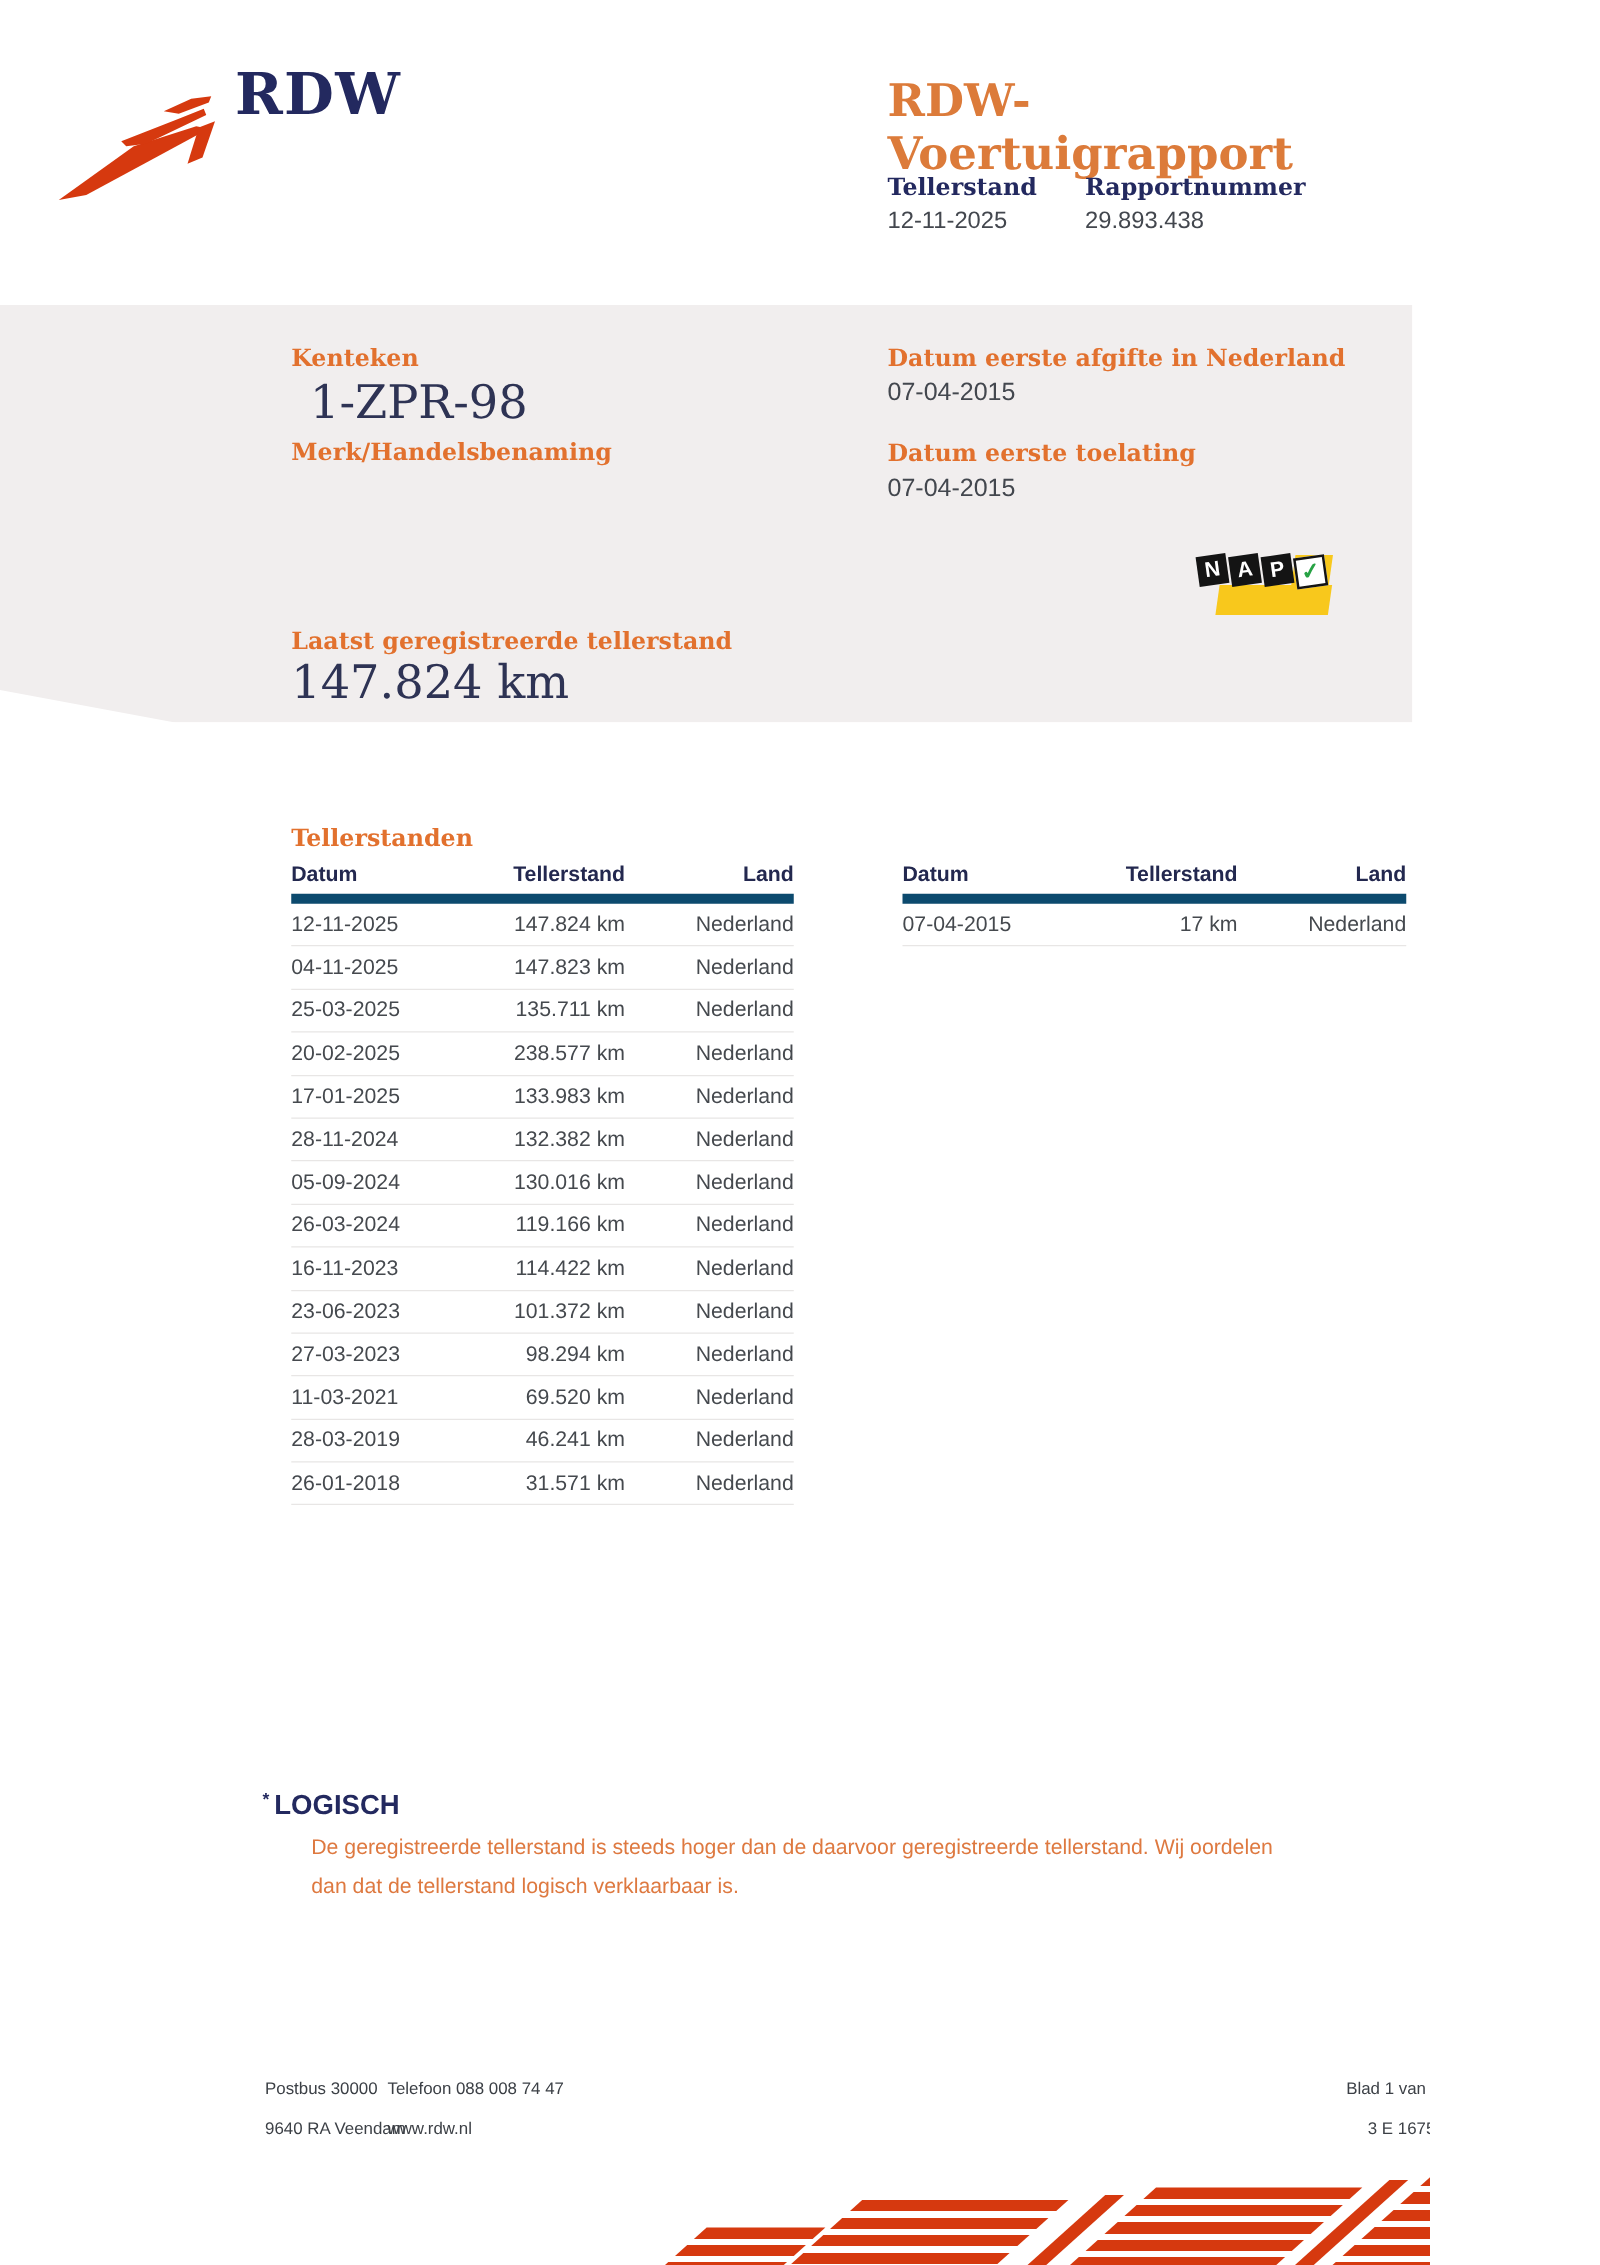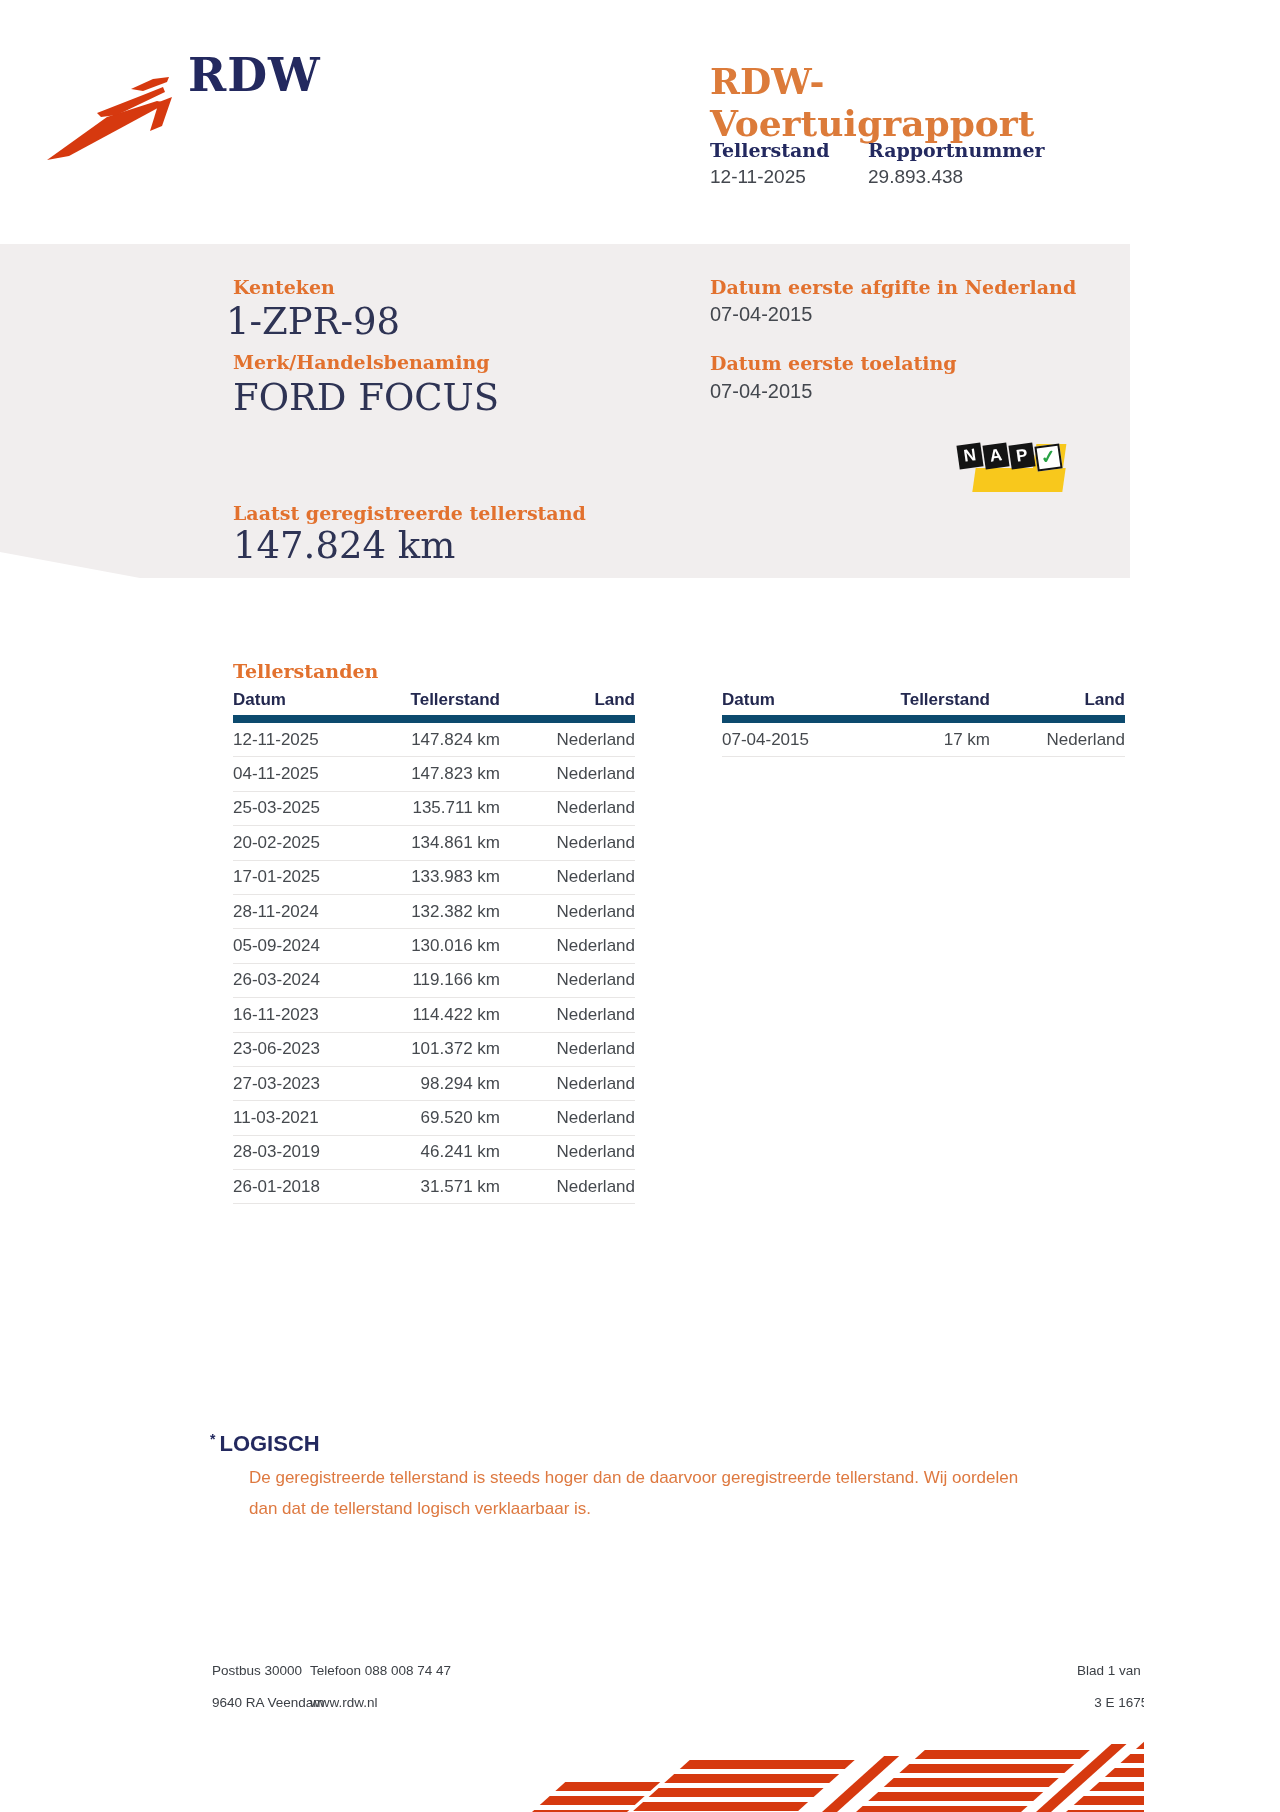--- a/index.html
+++ b/index.html
@@ -78,23 +78,22 @@
 
   <div class="abs doc-title">RDW-Voertuigrapport</div>
   <div class="abs meta-label" style="left:710px; top:139px;">Tellerstand</div>
   <div class="abs meta-value" style="left:710px; top:166px;">12-11-2025</div>
   <div class="abs meta-label" style="left:868px; top:139px;">Rapportnummer</div>
   <div class="abs meta-value" style="left:868px; top:166px;">29.893.438</div>
 
   <div class="abs panel"></div>
 
   <div class="abs o-label" style="left:233px; top:276px;">Kenteken</div>
-  <div class="abs big-serif" style="left:226px; top:300px;">1-ZPR-98</div>
+  <div class="abs big-serif" style="left:248px; top:300px;">1-ZPR-98</div>
   <div class="abs o-label" style="left:233px; top:351px;">Merk/Handelsbenaming</div>
-  <div class="abs big-serif" style="left:233px; top:376px;">FORD FOCUS</div>
   <div class="abs o-label" style="left:233px; top:502px;">Laatst geregistreerde tellerstand</div>
   <div class="abs big-serif" style="left:233px; top:524px;">147.824 km</div>
 
   <div class="abs o-label" style="left:710px; top:276px;">Datum eerste afgifte in Nederland</div>
   <div class="abs plain-value" style="left:710px; top:303px;">07-04-2015</div>
   <div class="abs o-label" style="left:710px; top:352px;">Datum eerste toelating</div>
   <div class="abs plain-value" style="left:710px; top:380px;">07-04-2015</div>
 
 
   <div class="abs nap">
@@ -125,21 +124,21 @@
           <span>147.823 km</span>
           <span>Nederland</span>
         </div>
         <div class="trow">
           <span>25-03-2025</span>
           <span>135.711 km</span>
           <span>Nederland</span>
         </div>
         <div class="trow">
           <span>20-02-2025</span>
-          <span>134.861 km</span>
+          <span>238.577 km</span>
           <span>Nederland</span>
         </div>
         <div class="trow">
           <span>17-01-2025</span>
           <span>133.983 km</span>
           <span>Nederland</span>
         </div>
         <div class="trow">
           <span>28-11-2024</span>
           <span>132.382 km</span>

